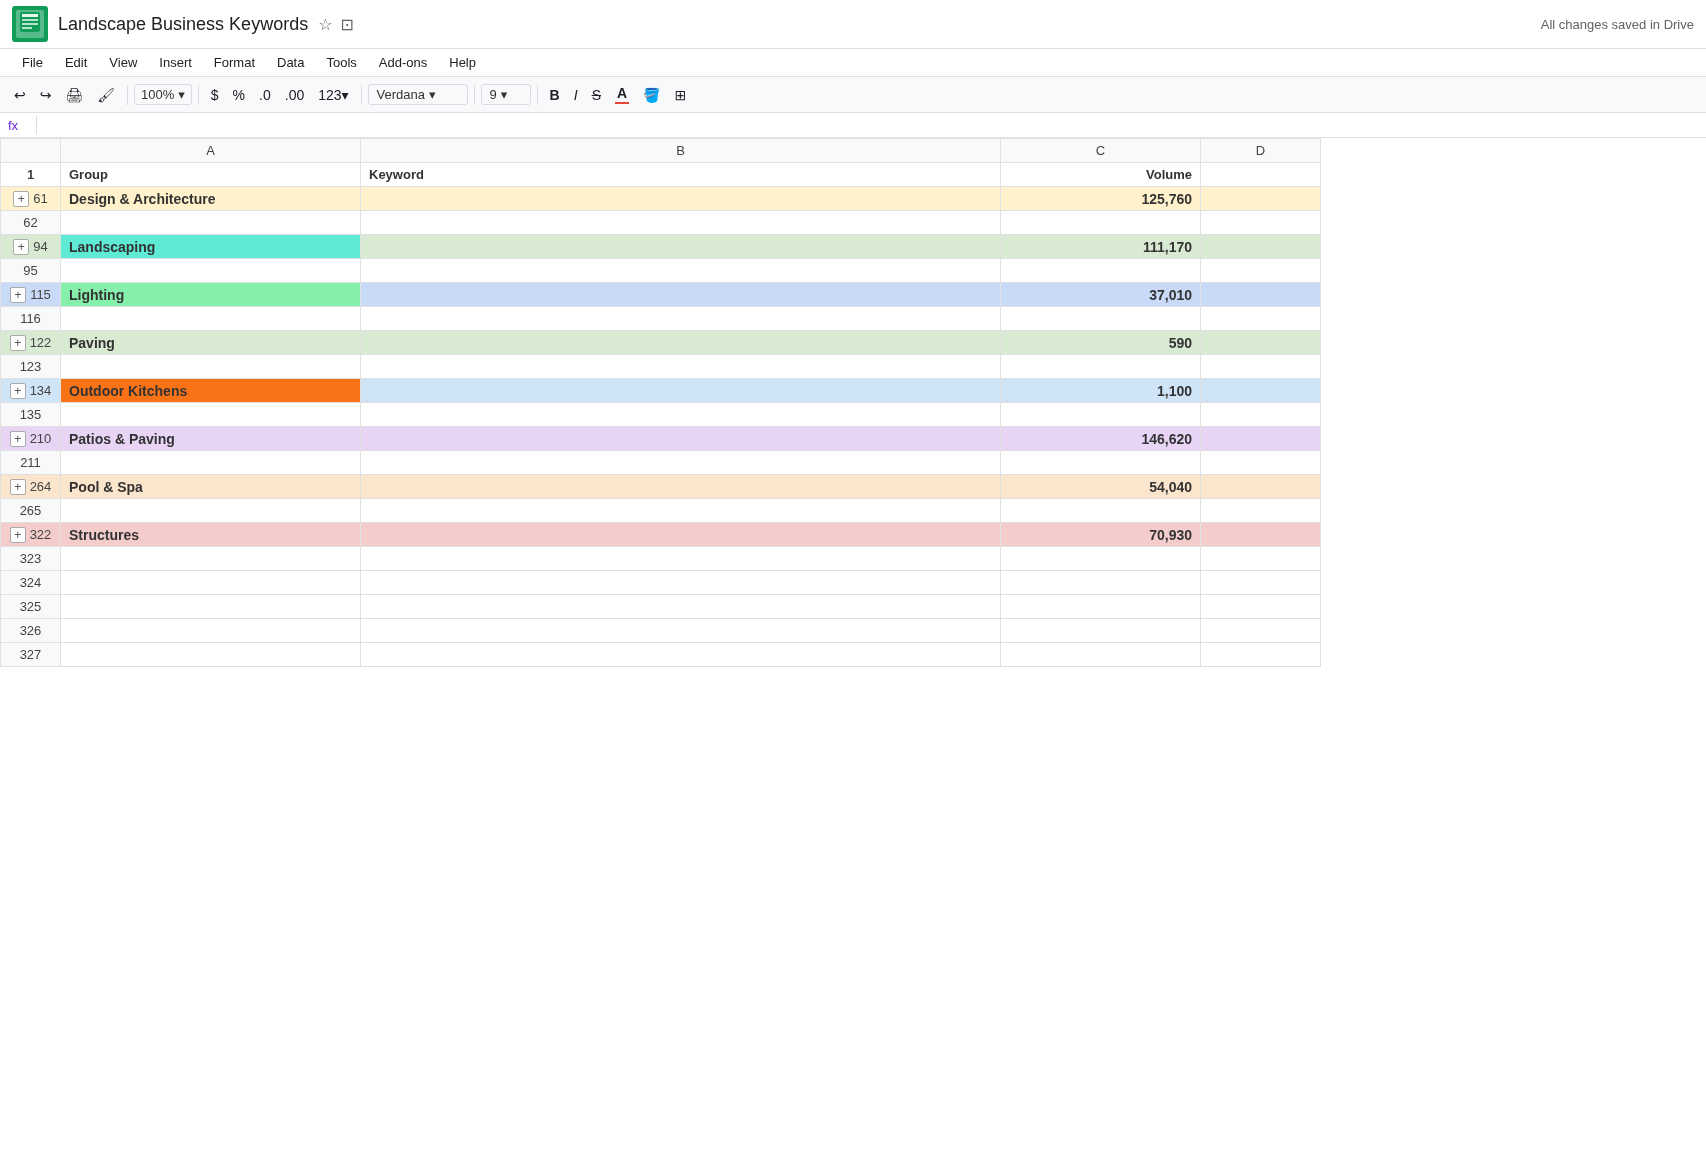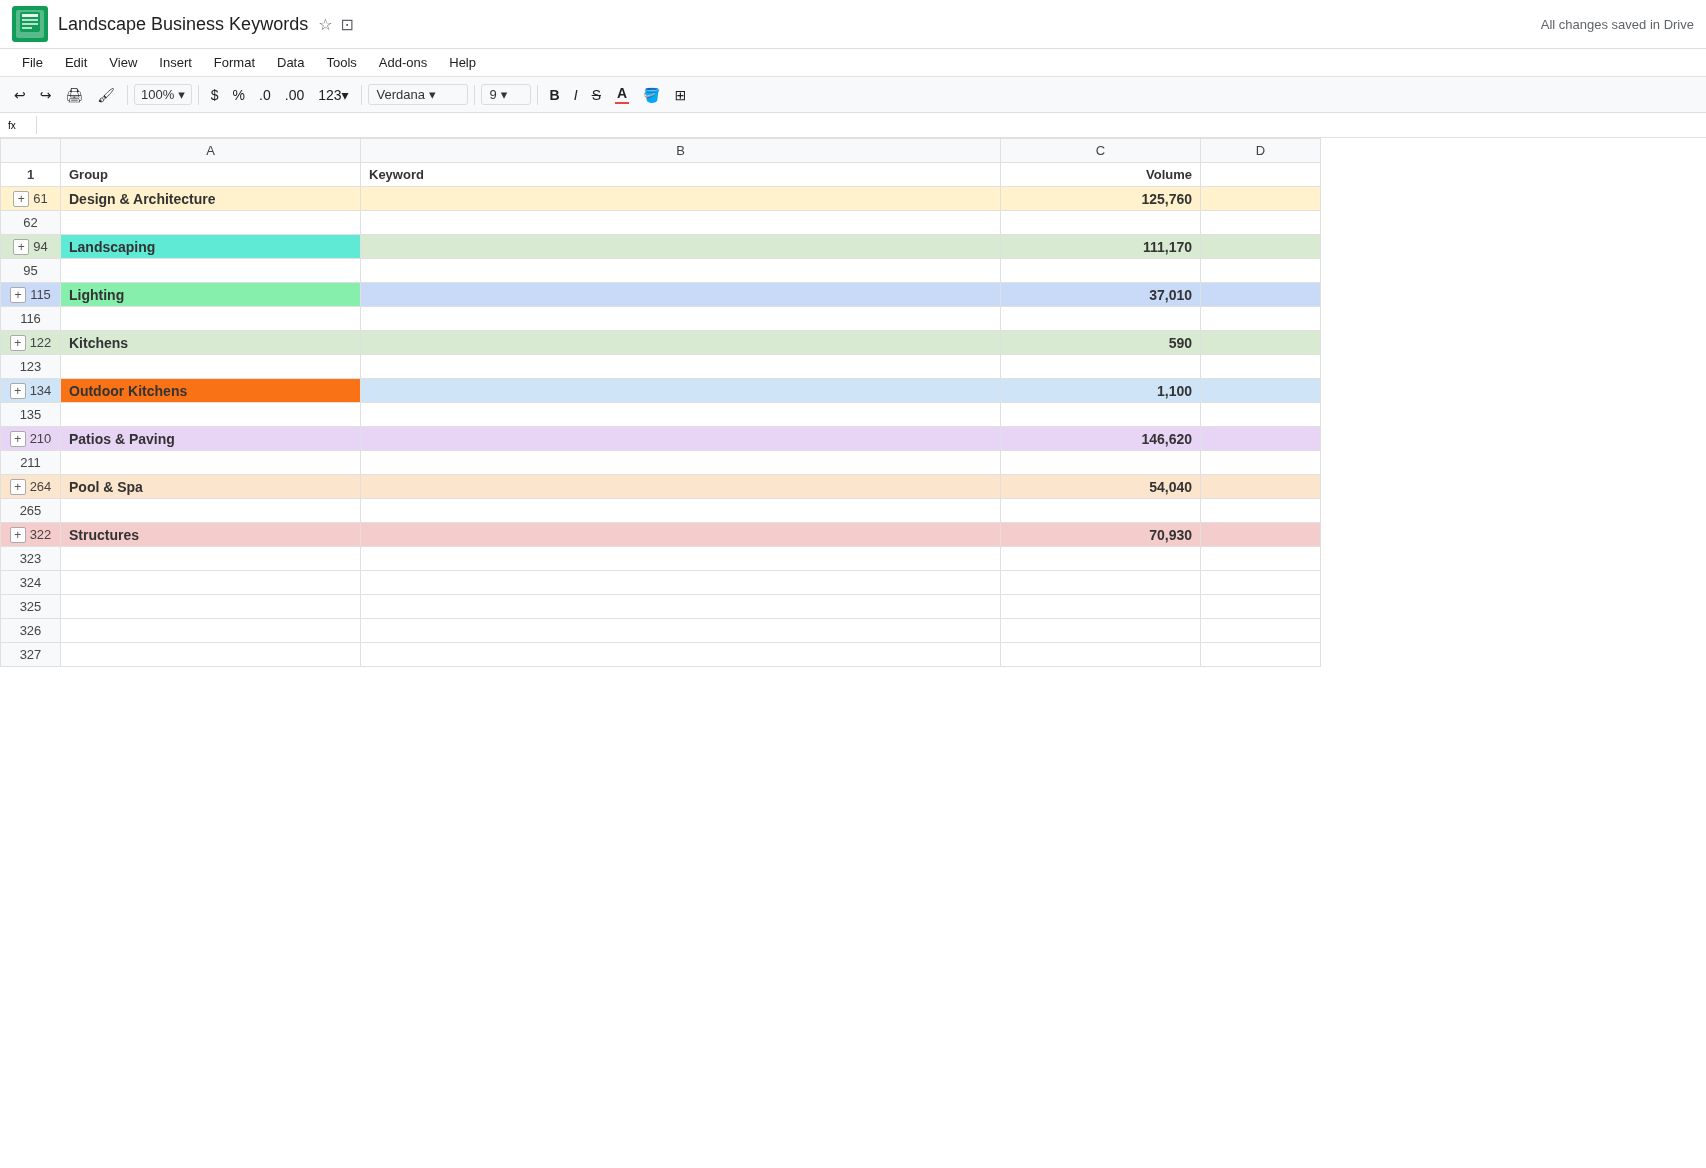--- a/index.html
+++ b/index.html
@@ -134,22 +134,22 @@
     
     .formula-bar {
       display: flex;
       align-items: center;
       padding: 3px 8px;
       border-bottom: 1px solid #e0e0e0;
       background: #fff;
       gap: 8px;
     }
     .formula-label {
-      font-size: 10px;
-      color: #000000;
+      font-size: 13px;
+      color: #6d28d9;
       width: 20px;
     }
     .formula-divider {
       width: 1px; height: 18px; background: #dadce0;
     }
     .formula-input {
       flex: 1;
       border: none; outline: none;
       font-size: 13px;
       color: #202124;
@@ -399,21 +399,21 @@
           <td class="cell cell-number"></td>
           <td class="cell"></td>
         </tr>
         <tr>
           <td class="row-header cell" style="background: rgb(217, 234, 211);">
             <div class="row-num-with-btn">
               <div class="expand-btn">+</div>
               <span>122</span>
             </div>
           </td>
-          <td class="cell" style="background: rgb(217, 234, 211); font-weight: bold; font-size: 14px;">Kitchens</td>
+          <td class="cell" style="background: rgb(217, 234, 211); font-weight: bold; font-size: 14px;">Paving</td>
           <td class="cell" style="background: rgb(217, 234, 211);"></td>
           <td class="cell cell-number" style="background: rgb(217, 234, 211); font-weight: bold; font-size: 14px;">590</td>
           <td class="cell" style="background: rgb(217, 234, 211);"></td>
         </tr>
         <tr>
           <td class="row-header cell">123</td>
           <td class="cell"></td>
           <td class="cell"></td>
           <td class="cell cell-number"></td>
           <td class="cell"></td>

